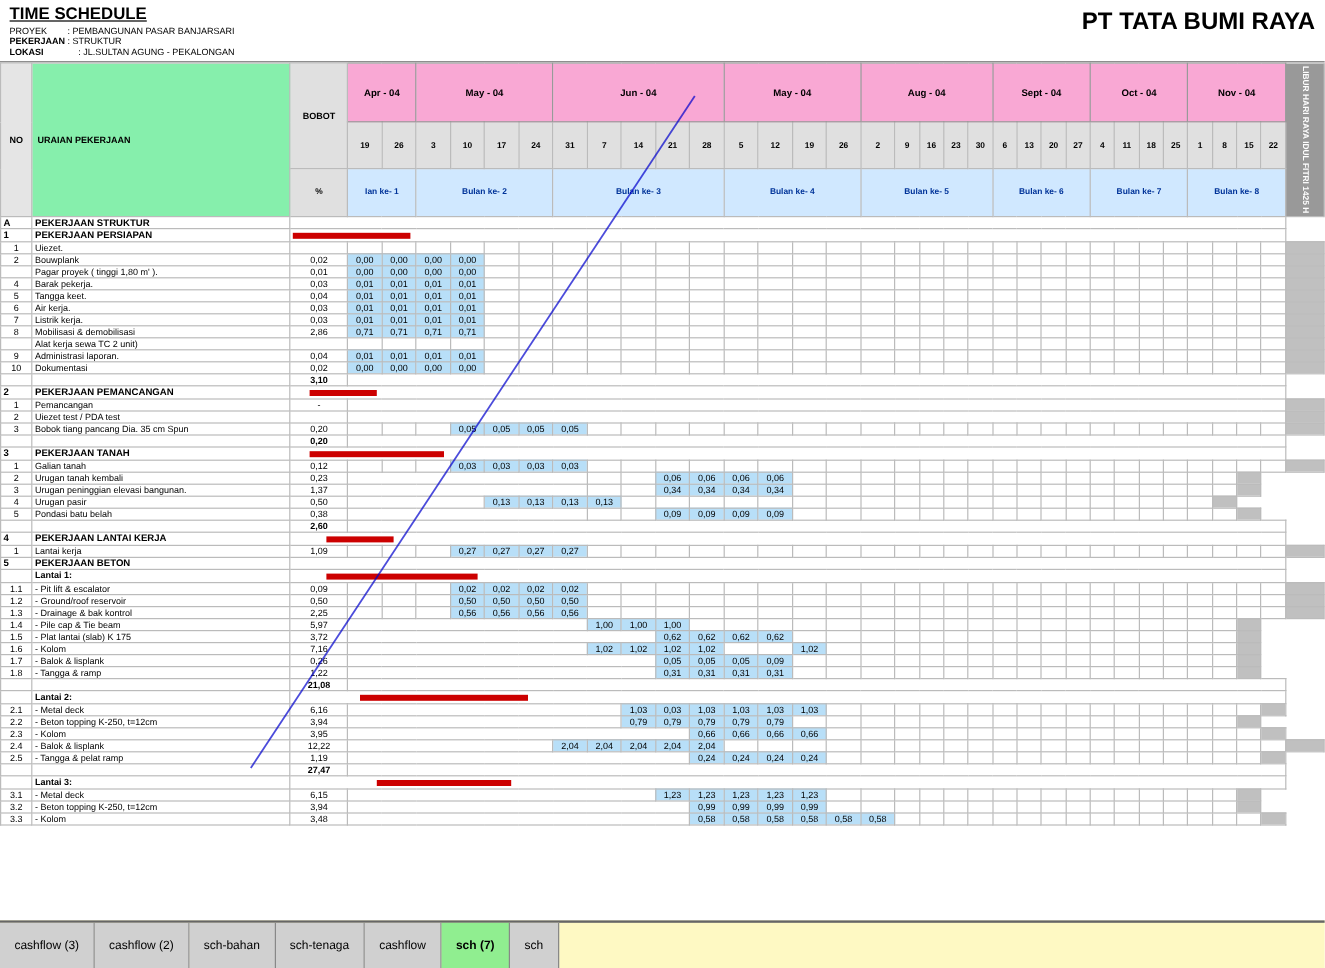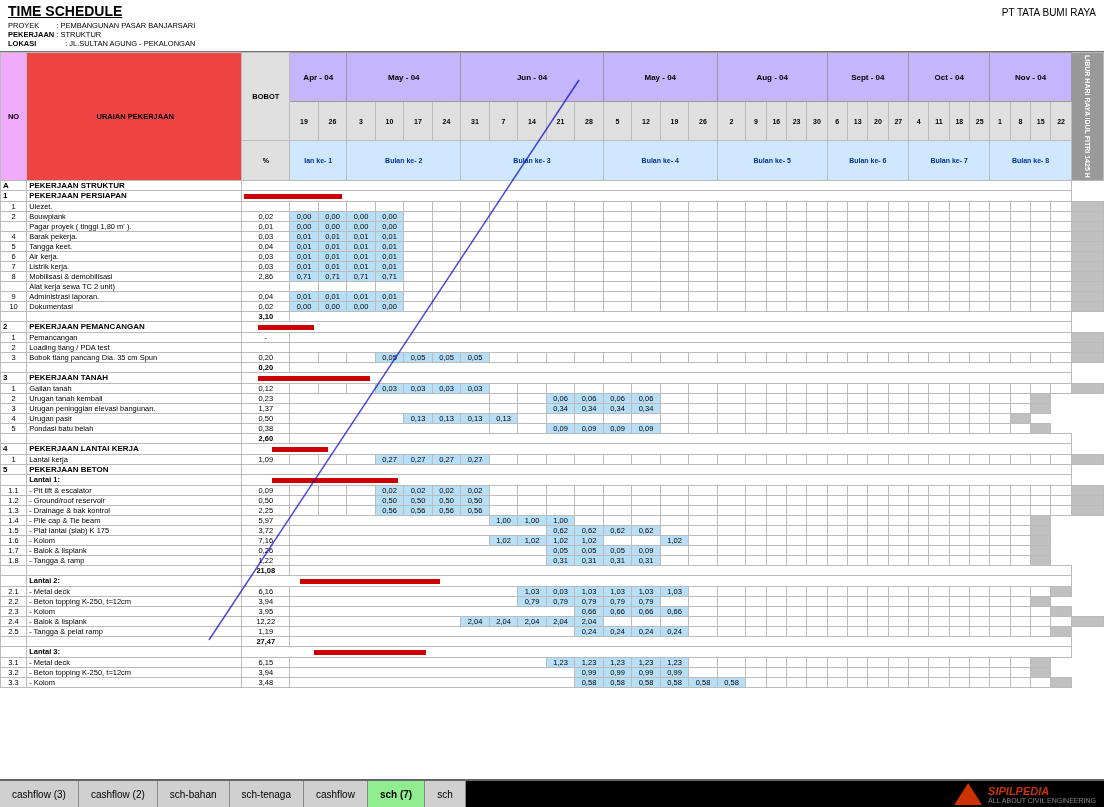--- a/index.html
+++ b/index.html
@@ -5,39 +5,39 @@
     * { margin: 0; padding: 0; box-sizing: border-box; }
     body { font-family: Arial, sans-serif; font-size: 10px; background: #fff; overflow: hidden; width: 1104px; height: 807px; }
     .tab { padding: 4px 12px; border-right: 1px solid #888; font-size: 10px; cursor: pointer; display: flex; align-items: center; background: #d0d0d0; }
     .tab.active { background: #90EE90; font-weight: bold; }
     
     table { border-collapse: collapse; }
     th, td { border: 1px solid #bbb; font-size: 7.5px; padding: 0 2px; }
     
     .t-title { font-size: 14px; font-weight: bold; text-decoration: underline; }
     
-    .hdr-month { background: #c4b5fd; text-align: center; font-weight: bold; font-size: 8px; border: 1px solid #999; }
+    .hdr-month { background: #f9a8d4; text-align: center; font-weight: bold; font-size: 8px; border: 1px solid #999; }
     .hdr-week { text-align: center; font-size: 7px; background: #e0e0e0; }
     .hdr-bulan { text-align: center; font-size: 7px; background: #d0e8ff; color: #003399; }
     
     tr.section-a td { background: #fff; font-weight: bold; font-size: 8px; }
     tr.pek-header td { background: #fff; font-weight: bold; font-size: 8px; }
     tr.data-r td { font-size: 7.5px; }
     tr.total-r td { font-weight: bold; font-size: 7.5px; }
     .center { text-align: center; }
     
     .sched-cell { background: #b8dff8; text-align: center; font-size: 7px; }
     .empty-cell { background: #fff; }
     .gray-cell { background: #c0c0c0; }
     
     .page { width: 1104px; height: 807px; overflow: hidden; display: flex; flex-direction: column; }
     
     .content-header { padding: 4px 10px; }
     .content-main { flex: 1; overflow: hidden; }
-    .content-footer { height: 28px; background: #000000; display: flex; border-top: 2px solid #666; }
+    .content-footer { height: 40px; background: #fef9c3; display: flex; border-top: 2px solid #666; }
     
     .main-table-wrapper { width: 100%; height: 100%; overflow: auto; }
     
   </style>
 </head>
 <body>
 
 <div class="page">
 
   <div class="content-header" style="display:flex; justify-content:space-between; align-items:flex-start; padding: 3px 8px; border-bottom: 1px solid #737373;">
@@ -53,21 +53,21 @@
           <td style="border:none; padding:0 2px 0 0; font-weight:bold;">PEKERJAAN</td>
           <td style="border:none; padding:0;">: STRUKTUR</td>
         </tr>
         <tr>
           <td style="border:none; padding:0 2px 0 0; font-weight:bold;">LOKASI</td>
           <td style="border:none; padding:0;text-align:right;">: JL.SULTAN AGUNG - PEKALONGAN</td>
         </tr>
       </tbody>
         </table>
     </div>
-    <div style="font-size:10px; font-weight:normal; padding-top:4px;">PT TATA BUMI RAYA</div>
+    <div style="font-size:20px; font-weight:bold; padding-top:4px;">PT TATA BUMI RAYA</div>
   </div>
 
   <div class="content-main">
     <div class="main-table-wrapper">
       <table style="border-collapse:collapse; width:100%; font-size:7.5px;">
         <colgroup>
           <col style="width:18px">
           <col style="width:148px">
           <col style="width:33px">
 
@@ -109,22 +109,22 @@
           <col style="width:14px">
             <col style="width:14px">
             <col style="width:14px">
             <col style="width:14px">
 
           <col style="width:22px">
         </colgroup>
         <thead>
 
           <tr>
-            <th rowspan="3" style="background:#f0abfc; text-align:center;">NO</th>
-            <th rowspan="3" style="background:#ef4444; text-align:center; padding-left:4px;">URAIAN PEKERJAAN</th>
+            <th rowspan="3" style="background:#e5e5e5; text-align:center;">NO</th>
+            <th rowspan="3" style="background:#86efac; text-align:left; padding-left:4px;">URAIAN PEKERJAAN</th>
             <th rowspan="2" style="background:#e0e0e0; text-align:center;">BOBOT</th>
             <th colspan="2" class="hdr-month">Apr - 04</th>
             <th colspan="4" class="hdr-month">May - 04</th>
             <th colspan="5" class="hdr-month">Jun - 04</th>
             <th colspan="4" class="hdr-month">May - 04</th>
             <th colspan="5" class="hdr-month">Aug - 04</th>
             <th colspan="4" class="hdr-month">Sept - 04</th>
             <th colspan="4" class="hdr-month">Oct - 04</th>
             <th colspan="4" class="hdr-month">Nov - 04</th>
             <th rowspan="3" style="background:#999; color:#fff; font-size:7px; text-align:center; writing-mode:vertical-rl; font-weight:bold; padding:2px;">LIBUR HARI RAYA IDUL FITRI 1425 H</th>
@@ -653,21 +653,21 @@
           <tr class="data-r">
             <td class="center">1</td>
             <td>Pemancangan</td>
             <td class="center">-</td>
             <td colspan="32"></td>
             <td class="gray-cell"></td>
           </tr>
 
           <tr class="data-r">
             <td class="center">2</td>
-            <td>Loading tiang / PDA test</td>
+            <td>Uiezet test / PDA test</td>
             <td class="center"></td>
             <td colspan="32"></td>
             <td class="gray-cell"></td>
           </tr>
 
           <tr class="data-r">
             <td class="center">3</td>
             <td>Bobok  tiang pancang Dia. 35 cm Spun</td>
             <td class="center">0,20</td>
             <td class="empty-cell"></td>
@@ -1510,21 +1510,14 @@
   <div class="content-footer">
     <div class="tab">cashflow (3)</div>
     <div class="tab">cashflow (2)</div>
     <div class="tab">sch-bahan</div>
     <div class="tab">sch-tenaga</div>
     <div class="tab">cashflow</div>
     <div class="tab active">sch (7)</div>
     <div class="tab">sch</div>
     <div style="flex:1;"></div>
 
-    <div style="display:flex; align-items:center; padding: 2px 8px; gap:6px;">
-      <div style="width:28px; height:22px; background:#cc3300; clip-path: polygon(50% 0%, 100% 100%, 0% 100%); transform: rotate(0deg);"></div>
-      <div style="display:flex; flex-direction:column;">
-        <span style="font-size:11px; font-weight:bold; color:#cc3300; font-style:italic;">SIPILPEDIA</span>
-        <span style="font-size:7px; color:#888;">ALL ABOUT CIVIL ENGINEERING</span>
-      </div>
-    </div>
   </div>
 </div>
 
 </body></html>

